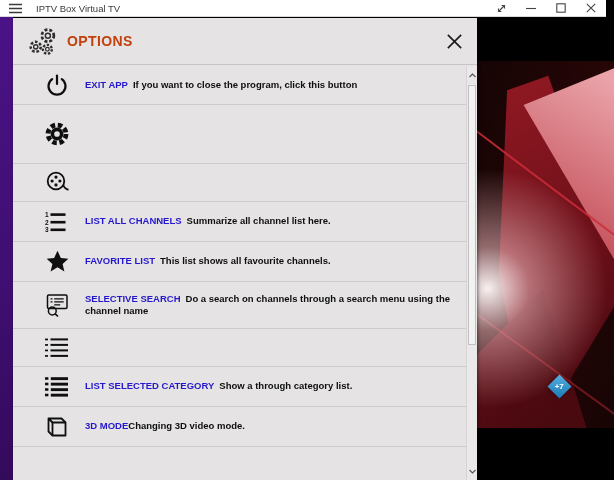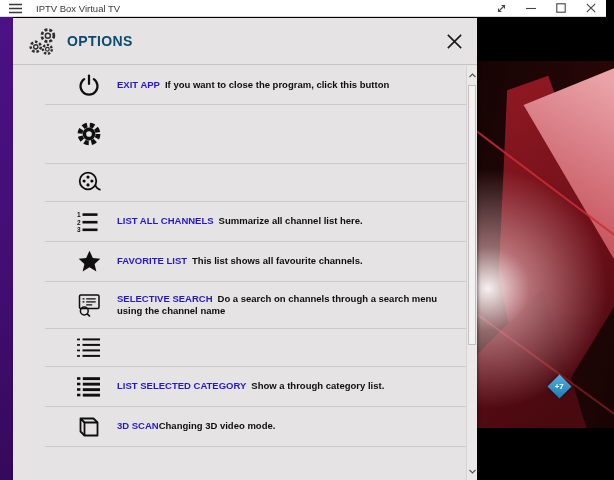--- a/index.html
+++ b/index.html
@@ -34,25 +34,25 @@
       transform:rotate(36deg); transform-origin:left center; }
   .badge-diamond { position:absolute; left:74px; top:361px; width:17px; height:17px;
       background:linear-gradient(135deg,#55b0e0 0%, #1b7ab5 100%); transform:rotate(45deg);
       box-shadow:0 0 4px rgba(0,0,0,.5); display:flex; align-items:center; justify-content:center; }
   .badge-diamond span { transform:rotate(-45deg); color:#fff; font-size:8px; font-weight:bold; line-height:1; }
 
   
   .panel { position:absolute; left:13px; top:18px; width:464px; bottom:0; background:#e5e3e3; z-index:4;
       box-shadow:1px 0 3px rgba(0,0,0,.45); overflow:hidden; }
   .panel-header { height:47px; display:flex; align-items:center; padding-left:14px; border-bottom:1px solid #c6c4c4; position:relative; }
-  .options-title { font-size:14px; font-weight:bold; color:#0c4a6e; letter-spacing:.4px; margin-left:7px; }
+  .options-title { font-size:14px; font-weight:bold; color:#c2410c; letter-spacing:.4px; margin-left:7px; }
   .close-x { position:absolute; right:12px; top:12px; width:22px; height:22px; display:flex; align-items:center; justify-content:center; cursor:pointer; }
 
   .rows { position:absolute; top:48px; left:0; right:11px; bottom:0; overflow:hidden; }
-  .opt-row { display:flex; align-items:center; border-bottom:1px solid #cccaca; background:#e5e3e3;margin-left:32px; }
+  .opt-row { display:flex; align-items:center; border-bottom:1px solid #cccaca; background:#e5e3e3; }
   .opt-icon { flex:0 0 40px; margin-left:24px; margin-right:8px; display:flex; justify-content:center; align-items:center; }
   .row-text { flex:1; font-size:9.5px; font-weight:bold; line-height:12.5px; padding-right:8px; }
   .row-label { color:#2517cd; margin-right:5px; }
   .row-desc { color:#0e0e0e; }
   .nosep .row-label { margin-right:0; }
   .h40{height:40px}.h59{height:59px}.h38{height:38px}.h47{height:47px}.h39{height:39px}
 
   
   .scrollbar { position:absolute; top:48px; right:0; width:11px; bottom:0; background:#eae8e8; border-left:1px solid #d6d4d4; }
   .sb-btn { position:absolute; left:0; width:100%; height:14px; display:flex; align-items:center; justify-content:center; }
@@ -246,21 +246,21 @@
 
 
       <div class="opt-row h40 nosep">
         <span class="opt-icon">
           <svg width="24" height="24" viewBox="0 0 24 24" fill="none" stroke="#0f0f0f" stroke-width="1.8" stroke-linejoin="round">
             <rect x="7.5" y="7.5" width="13" height="13"></rect>
             <path d="M7.5 7.5L3.5 3.5h13l4 4M3.5 3.5v13l4 4"></path>
           </svg>
         </span>
         <span class="row-text">
-          <span class="row-label">3D SCAN</span><span class="row-desc">Changing 3D video mode.</span>
+          <span class="row-label">3D MODE</span><span class="row-desc">Changing 3D video mode.</span>
         </span>
       </div>
 
     </div>
 
     <div class="scrollbar">
       <div class="sb-btn sb-up">
         <svg width="7" height="5" viewBox="0 0 7 5">
             <path d="M0.5 4L3.5 1L6.5 4" fill="none" stroke="#555" stroke-width="1.1"></path>
           </svg>

